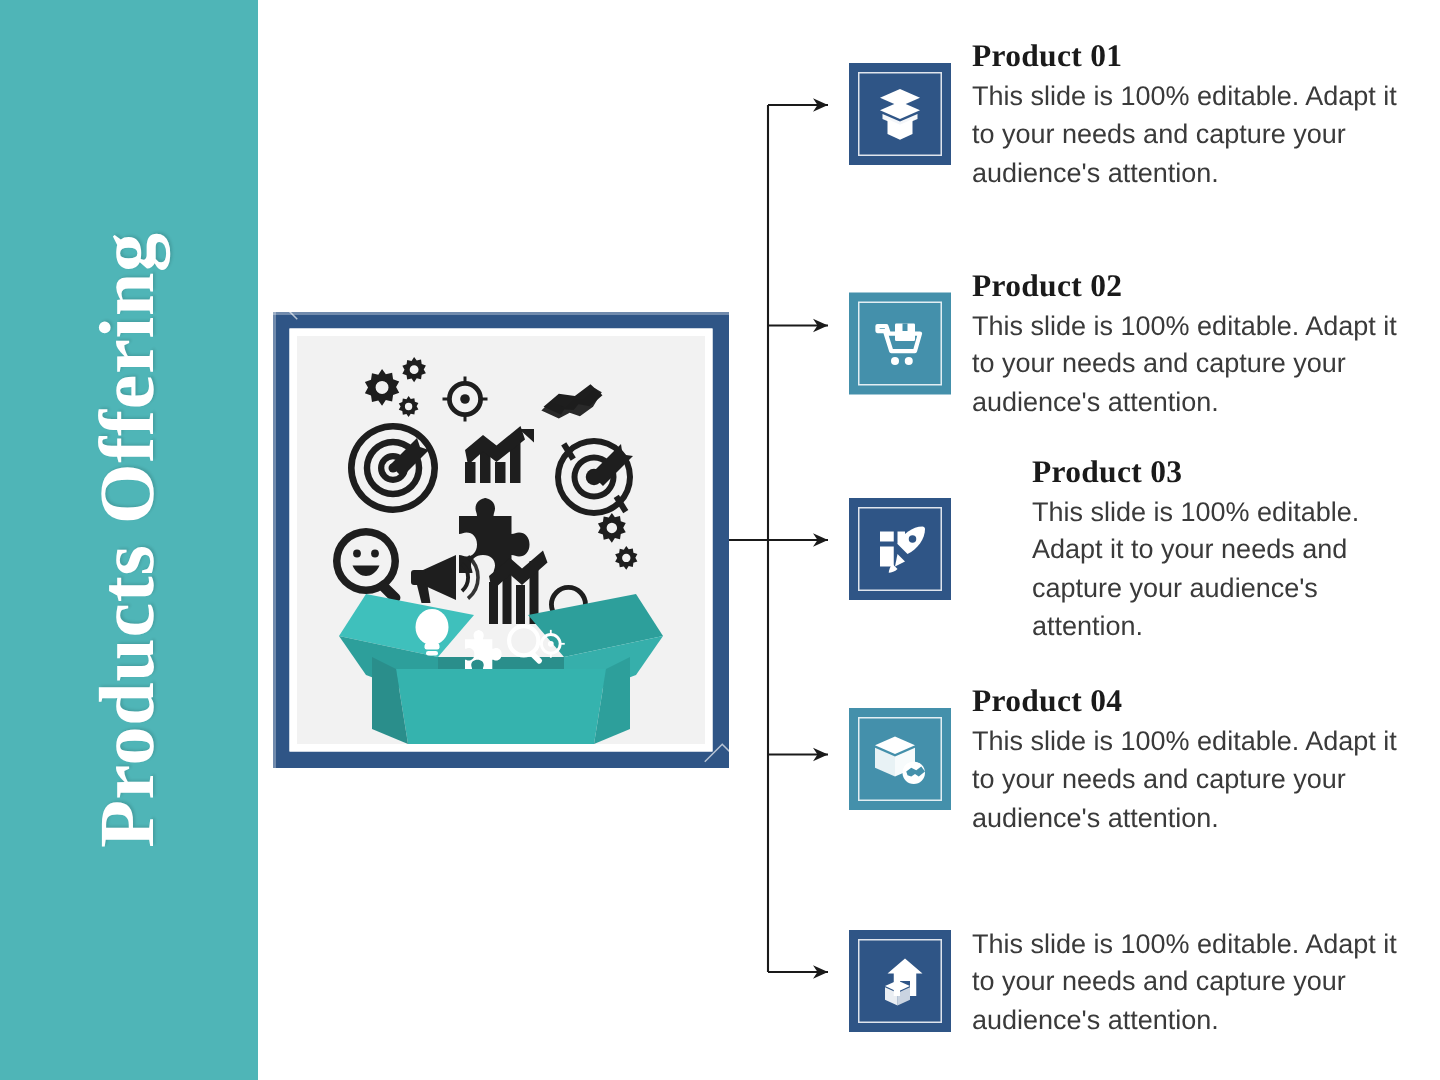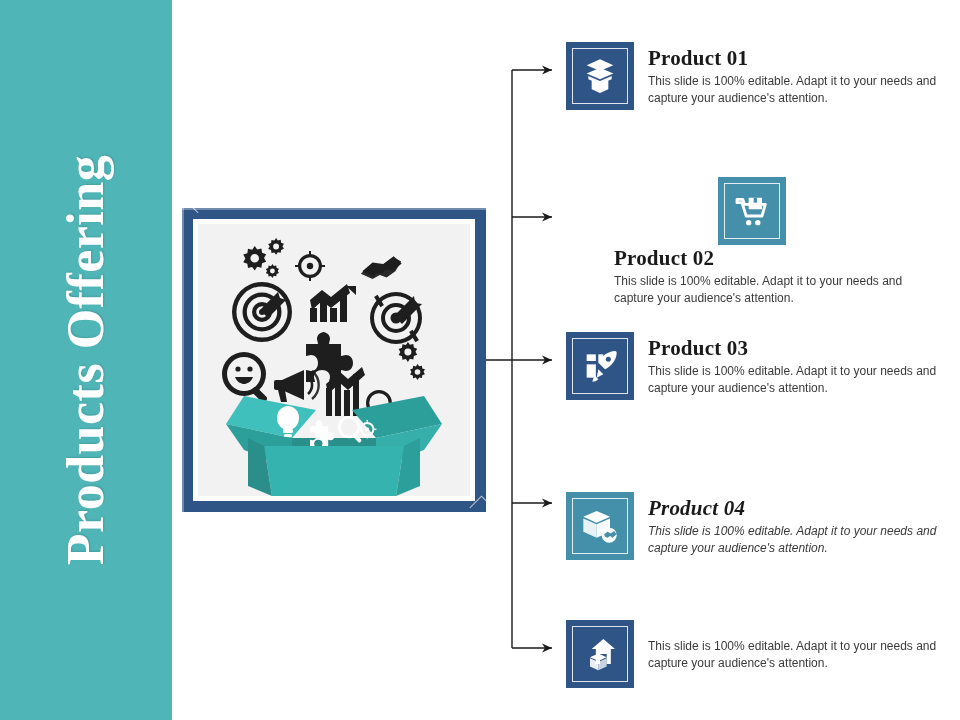--- a/index.html
+++ b/index.html
@@ -155,21 +155,21 @@
     font-family: "Liberation Serif", serif;
     font-weight: bold;
     font-size: 21px;
     color: #1A1A1A;
     line-height: 1.08;
     margin: 0 0 3px 0;
     letter-spacing: 0.2px;
   }
   .product-desc {
     font-family: "Liberation Sans", sans-serif;
-    font-size: 12px;
+    font-size: 18px;
     color: #3A3A3A;
     line-height: 1.42;
     margin: 0;
     max-width: 290px;
   }
 </style>
 </head>
 <body>
 
 <div id="slide">
@@ -355,61 +355,61 @@
           <rect x="20" y="10.6" width="8" height="2.8" rx="1.2"></rect>
         </g>
       </svg>
     </div>
     <div class="product-text">
       <p class="product-title">Product 01</p>
       <p class="product-desc">This slide is 100% editable. Adapt it to your needs and capture your audience's attention.</p>
     </div>
   </div>
 
-  <div class="product-row" style="top:177px;flex-direction:column;">
+  <div class="product-row" style="top:189px;">
     <div class="icon-box" style="background:#4490AB;">
       <span class="inner-rule"></span>
       <svg viewBox="0 0 48 48">
         <g fill="#FFFFFF">
           <rect x="20" y="8" width="16" height="14" rx="1"></rect>
           <rect x="26" y="8" width="4" height="6" fill="#4490AB"></rect>
           <path d="M6 10h7l2 6h25l-4 14H17L12 14H6z" fill="none" stroke="#FFFFFF" stroke-width="3.4" stroke-linejoin="round" stroke-linecap="round"></path>
           <circle cx="20" cy="38" r="3.2"></circle>
           <circle cx="31" cy="38" r="3.2"></circle>
         </g>
       </svg>
     </div>
     <div class="product-text">
       <p class="product-title">Product 02</p>
       <p class="product-desc">This slide is 100% editable. Adapt it to your needs and capture your audience's attention.</p>
     </div>
   </div>
 
-  <div class="product-row" style="top:326px;">
+  <div class="product-row" style="top:326px;gap:40px;">
     <div class="icon-box" style="background:#2F5586;">
       <span class="inner-rule"></span>
       <svg viewBox="0 0 48 48">
         <g fill="#FFFFFF">
           <path d="M8 10h11v8H8z"></path>
           <path d="M8 22h11v16H8z"></path>
           <path d="M22 10h6v10h-6z"></path>
           <path d="M42 6c-8 0-16 6-20 14l8 8c8-4 14-12 14-20 0-1-1-2-2-2z"></path>
           <circle cx="34" cy="16" r="3" fill="#2F5586"></circle>
           <path d="M22 28l-2 10 8-4z"></path>
           <path d="M18 36c-2 2-3 5-3 7 2 0 5-1 7-3z"></path>
         </g>
       </svg>
     </div>
     <div class="product-text">
       <p class="product-title">Product 03</p>
       <p class="product-desc">This slide is 100% editable. Adapt it to your needs and capture your audience's attention.</p>
     </div>
   </div>
 
-  <div class="product-row" style="top:486px;font-style:italic;">
+  <div class="product-row" style="top:466px;">
     <div class="icon-box" style="background:#4490AB;">
       <span class="inner-rule"></span>
       <svg viewBox="0 0 48 48">
         <g fill="#FFFFFF">
           <path d="M20 6l16 7-16 7-16-7z"></path>
           <path d="M4 15l16 7v16L4 31z" opacity="0.88"></path>
           <path d="M36 15l-16 7v16l16-7z" opacity="0.96"></path>
           <circle cx="35" cy="35" r="9"></circle>
           <path d="M29 34l4-3 4 2 4-3 3 4-5 4-3-2-3 2-3-1z" fill="#4490AB"></path>
         </g>

